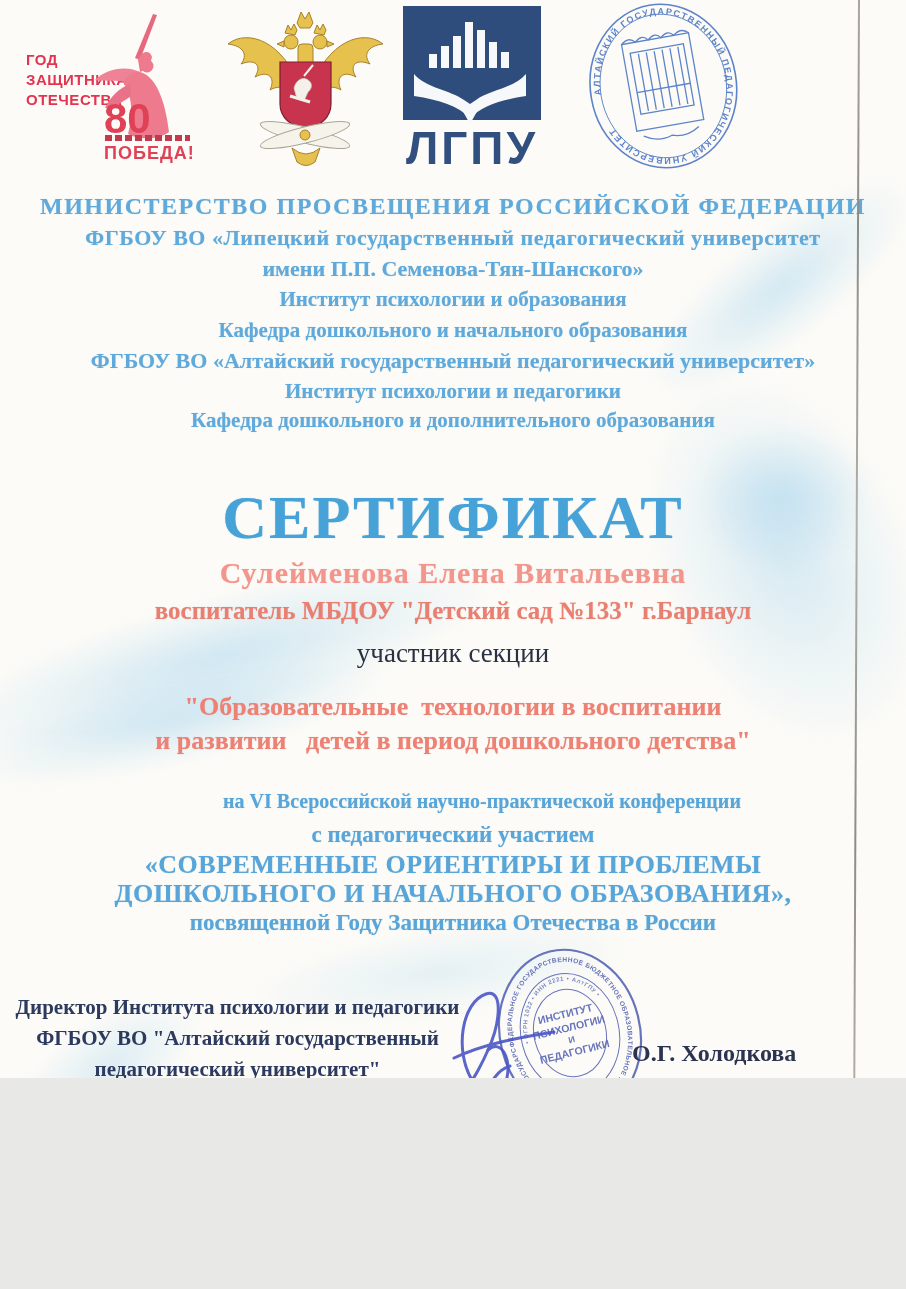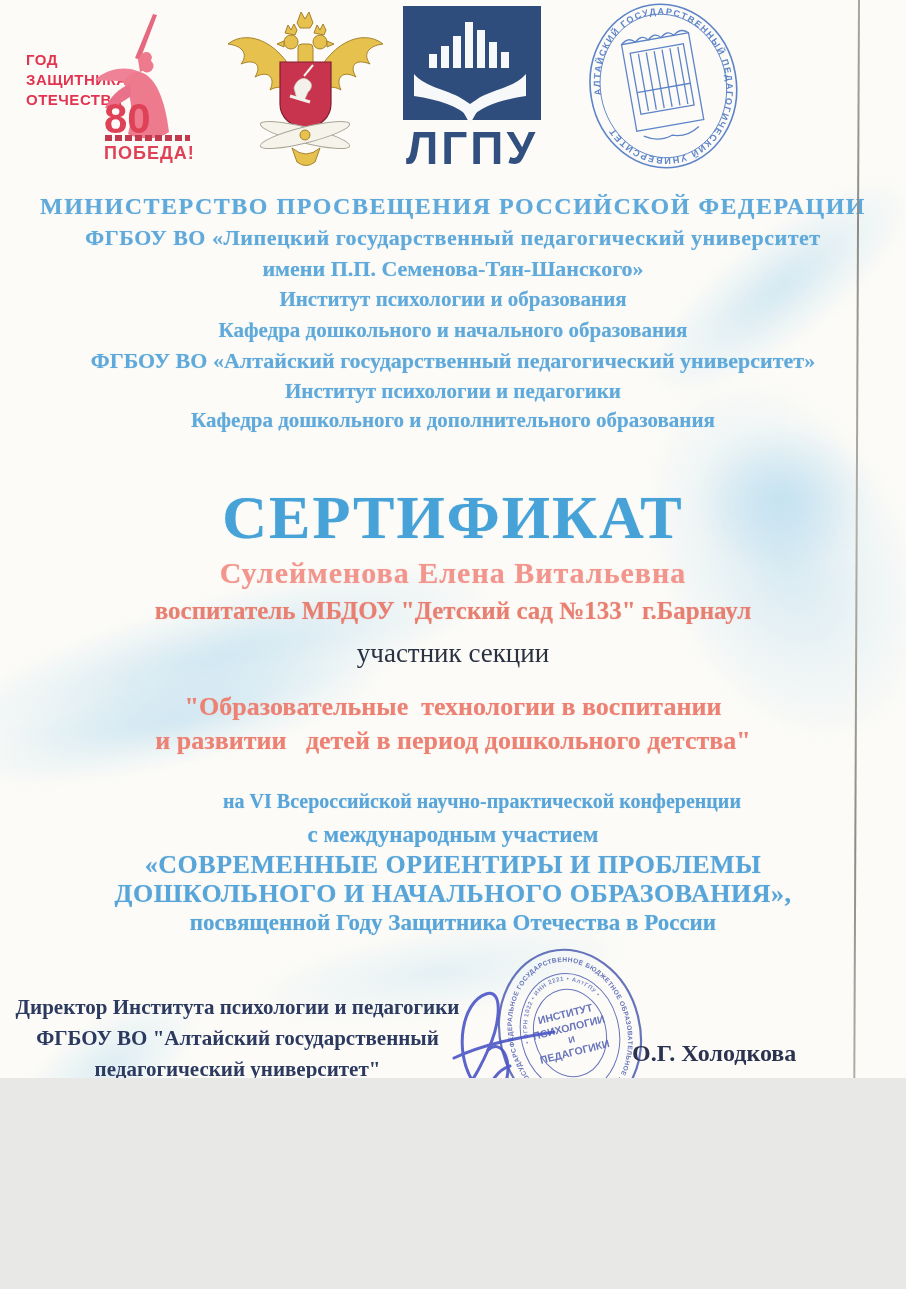--- a/index.html
+++ b/index.html
@@ -160,21 +160,21 @@
   <div class="abs ctr hblue org6">Институт психологии и педагогики</div>
   <div class="abs ctr hblue org7">Кафедра дошкольного и дополнительного образования</div>
 
   <div class="abs ctr title">СЕРТИФИКАТ</div>
   <div class="abs ctr recipient">Сулейменова Елена Витальевна</div>
   <div class="abs ctr position">воспитатель МБДОУ "Детский сад №133" г.Барнаул</div>
   <div class="abs ctr role">участник секции</div>
   <div class="abs ctr sec sec1 pre">"Образовательные  технологии в воспитании</div>
   <div class="abs ctr sec sec2 pre">и развитии   детей в период дошкольного детства"</div>
   <div class="abs ctr conf conf1">на VI Всероссийской научно-практической конференции</div>
-  <div class="abs ctr conf conf2">с международным участием</div>
+  <div class="abs ctr conf conf2">с педагогический участием</div>
   <div class="abs ctr conf conf3">«СОВРЕМЕННЫЕ ОРИЕНТИРЫ И ПРОБЛЕМЫ</div>
   <div class="abs ctr conf conf4">ДОШКОЛЬНОГО И НАЧАЛЬНОГО ОБРАЗОВАНИЯ»,</div>
   <div class="abs ctr conf conf5">посвященной Году Защитника Отечества в России</div>
 
   <div class="abs director">
     <div>Директор Института психологии и педагогики</div>
     <div>ФГБОУ ВО "Алтайский государственный</div>
     <div>педагогический университет"</div>
   </div>
 

